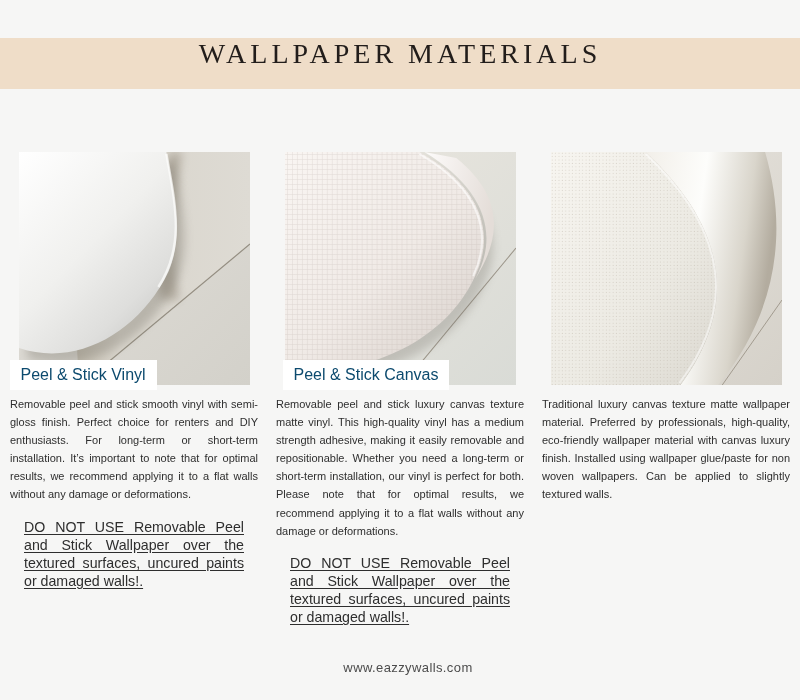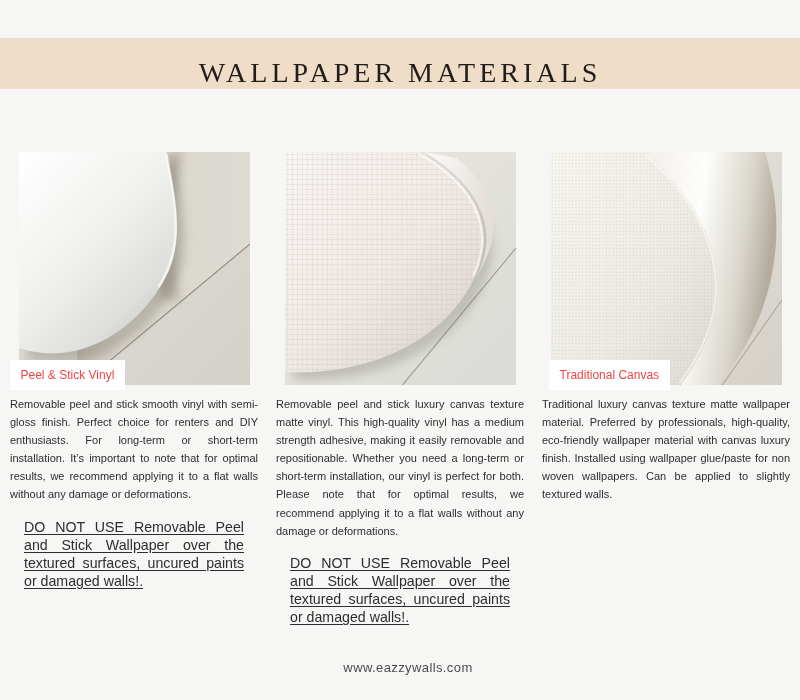--- a/index.html
+++ b/index.html
@@ -6,42 +6,42 @@
   body {
     width: 800px; height: 700px;
     background: var(--page-bg, #f6f6f5);
     font-family: "Liberation Sans", sans-serif;
     position: relative;
     overflow: hidden;
   }
   .banner {
     position: absolute; top: 38px; left: 0; width: 800px; height: 51px;
     background: var(--banner-bg, #efddc8);
-    display: flex; align-items: flex-end; justify-content: center;
+    display: flex; align-items: flex-start; justify-content: center;
   }
   .banner-title {
     font-family: "Liberation Serif", serif;
     font-size: 28px; letter-spacing: 4px;
     color: var(--banner-text, #221d1b);
     white-space: nowrap;
   }
   .row {
     position: absolute; top: 152px; left: 10px; width: 780px;
     display: flex; justify-content: space-between;
   }
   .col { width: 248px; position: relative; }
   .photo {
     position: relative; width: 231px; height: 233px; margin: 0 auto;
   }
   .photo svg { position: absolute; inset: 0; width: 100%; height: 100%; display: block; }
   .label {
     position: absolute; left: -2px; bottom: -5px;
     background: var(--label-bg, #ffffff);
-    color: #ef4444;
-    font-size: 12px; line-height: 20px;
+    color: #0c4a6e;
+    font-size: 16px; line-height: 20px;
     padding: 5px 11px;
     white-space: nowrap;
   }
   .col:first-child .label { left: -9px; }
   .desc {
     margin: 10px 0 0 0;
     font-size: 11px; line-height: 18.1px;
     color: var(--body-text, #2e2e2e);
     text-align: justify;
   }
@@ -134,20 +134,21 @@
             </filter>
         </defs>
         <rect width="232" height="233" fill="url(#c-bg)"></rect>
         <path d="M232,96 L118,233" stroke="#9a9488" stroke-width="1.1" fill="none"></path>
         <path d="M0,0 H135 C196,34 213,80 190,126 C159,191 82,224 0,220 Z" transform="translate(9,8)" fill="#6f6a62" opacity="0.28" filter="url(#c-blur)"></path>
         <path d="M140,0 C200,36 216,82 191,127 C216,88 222,46 172,6 Z" fill="url(#c-roll)"></path>
         <path d="M0,0 H135 C196,34 213,80 190,126 C159,191 82,224 0,220 Z" fill="url(#c-sheet)"></path>
         <path d="M0,0 H135 C196,34 213,80 190,126 C159,191 82,224 0,220 Z" fill="url(#c-tex)"></path>
         <path d="M135,2 C194,36 210,80 189,124" stroke="#ffffff" stroke-width="2" fill="none" opacity="0.6"></path>
       </svg>
+      <div class="label">Peel &amp; Stick Canvas</div>
     </div>
     <p class="desc">Removable peel and stick luxury canvas texture matte vinyl. This high-quality vinyl has a medium strength adhesive, making it easily removable and repositionable. Whether you need a long-term or short-term installation, our vinyl is perfect for both. Please note that for optimal results, we recommend applying it to a flat walls without any damage or deformations.</p>
     <p class="warning">DO NOT USE Removable Peel and Stick Wallpaper over the textured surfaces, uncured paints or damaged walls!.</p>
   </div>
 
   <div class="col">
     <div class="photo">
       <svg viewBox="0 0 232 233" preserveAspectRatio="none" role="img">
         <defs>
           <linearGradient id="t-bg" x1="0" y1="0" x2="1" y2="1">
@@ -173,21 +174,20 @@
             </filter>
         </defs>
         <rect width="232" height="233" fill="url(#t-bg)"></rect>
         <path d="M232,148 L172,233" stroke="#a29b8f" stroke-width="1" fill="none"></path>
         <path d="M0,0 H95 C175,75 190,152 130,233 H0 Z" transform="translate(10,7)" fill="#6e695f" opacity="0.25" filter="url(#t-blur)"></path>
         <path d="M95,0 H215 C238,78 228,160 168,233 L130,233 C190,152 175,75 95,0 Z" fill="url(#t-roll)"></path>
         <path d="M0,0 H95 C175,75 190,152 130,233 H0 Z" fill="url(#t-sheet)"></path>
         <path d="M0,0 H95 C175,75 190,152 130,233 H0 Z" fill="url(#t-tex)"></path>
         <path d="M95,2 C174,76 189,152 129,231" stroke="#ffffff" stroke-width="2" fill="none" opacity="0.5"></path>
       </svg>
-      <div class="label">Traditional Canvas</div>
     </div>
     <p class="desc">Traditional luxury canvas texture matte wallpaper material. Preferred by professionals, high-quality, eco-friendly wallpaper material with canvas luxury finish. Installed using wallpaper glue/paste for non woven wallpapers. Can be applied to slightly textured walls.</p>
 
   </div>
 
 </div>
 
 <div class="footer">www.eazzywalls.com</div>
 
 </body></html>

